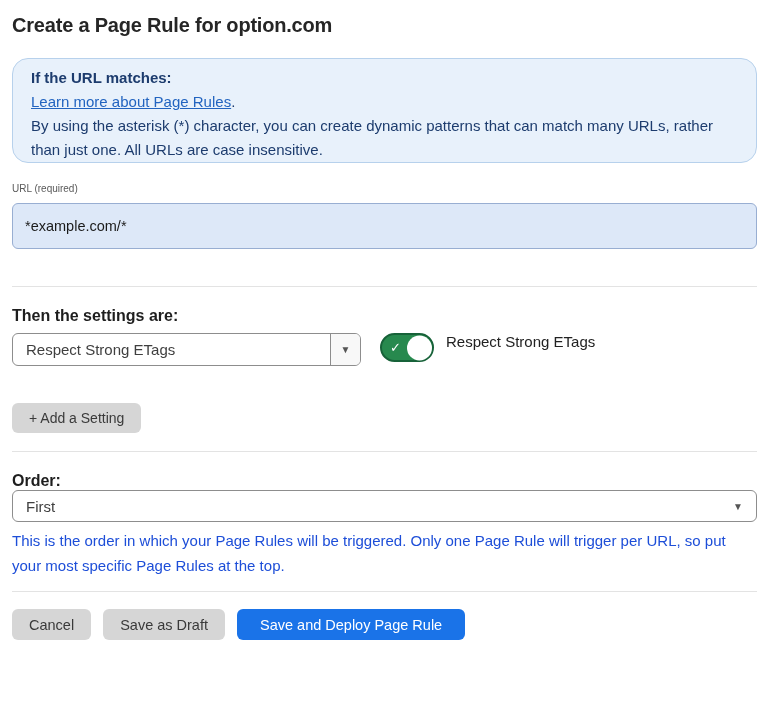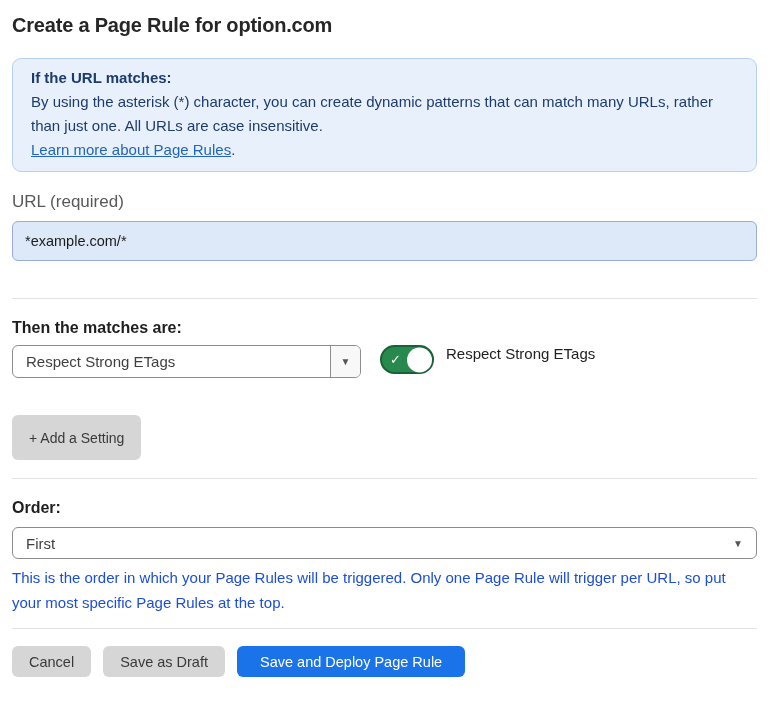--- a/index.html
+++ b/index.html
@@ -19,44 +19,44 @@
     font-size: 20px;
     font-weight: 700;
     color: #262626;
     letter-spacing: -0.2px;
   }
 
   .info-box {
     margin-top: 21px;
     background: #e8f1fb;
     border: 1px solid #b7d1ec;
-    border-radius: 9px;
-    padding: 7px 18px 9px 18px;
+    border-radius: 16px;
+    padding: 7px 18px 0 18px;
     color: #1d3c6e;
     font-size: 15px;
     line-height: 24px;
   }
   .info-heading { font-weight: 700; }
   .info-link {
     color: #2264c0;
     text-decoration: underline;
     cursor: pointer;
   }
 
   .field-label {
     margin-top: 20px;
-    font-size: 17px;
+    font-size: 10px;
     color: #595959;
   }
 
   .url-input {
     display: block;
     margin-top: 9px;
     width: 745px;
-    height: 40px;
+    height: 46px;
     background: #dde8f8;
     border: 1px solid #98aed2;
     border-radius: 6px;
     padding: 0 12px;
     font-size: 14.5px;
     color: #1b1b1b;
     font-family: "Liberation Sans", sans-serif;
     outline: none;
   }
 
@@ -149,24 +149,23 @@
     border: none;
     border-radius: 6px;
     font-size: 14.5px;
     font-family: "Liberation Sans", sans-serif;
     height: 31px;
     padding: 0 17px;
     cursor: pointer;
   }
   .btn-gray { background: #d6d6d6; color: #3a3a3a; }
   .btn-blue { background: #1a73e8; color: #ffffff; padding: 0 23px; }
-  .add-btn { margin-top: 37px; height: 45px; font-size: 14px; }
+  .add-btn { margin-top: 37px; height: 30px; font-size: 14px; }
 
   .order-select {
-    margin-top: 10px;
     width: 745px;
     height: 32px;
     border: 1px solid #8d8d8d;
     border-radius: 6px;
     background: #ffffff;
     display: flex;
     align-items: center;
     justify-content: space-between;
     padding: 0 13px;
     font-size: 15px;
@@ -191,30 +190,30 @@
 </style>
 </head>
 <body>
 
 <div class="page">
 
   <h1 class="title">Create a Page Rule for option.com</h1>
 
   <div class="info-box">
     <div class="info-heading">If the URL matches:</div>
+    <div><a class="info-link">Learn more about Page Rules</a><span>.</span></div>
     <div>By using the asterisk (*) character, you can create dynamic patterns that can match many URLs, rather than just one. All URLs are case insensitive.</div>
-    <div><a class="info-link">Learn more about Page Rules</a><span>.</span></div>
   </div>
 
   <div class="field-label">URL (required)</div>
   <input class="url-input" type="text" value="*example.com/*" style="">
 
   <hr class="divider divider-1">
 
-  <h2 class="section-heading">Then the matches are:</h2>
+  <h2 class="section-heading">Then the settings are:</h2>
 
 
   <div class="setting-row">
     <div class="select-box">
       <span class="select-text">Respect Strong ETags</span>
       <span class="caret-seg">
           <span>▼</span>
         </span>
     </div>
     <div class="toggle">

